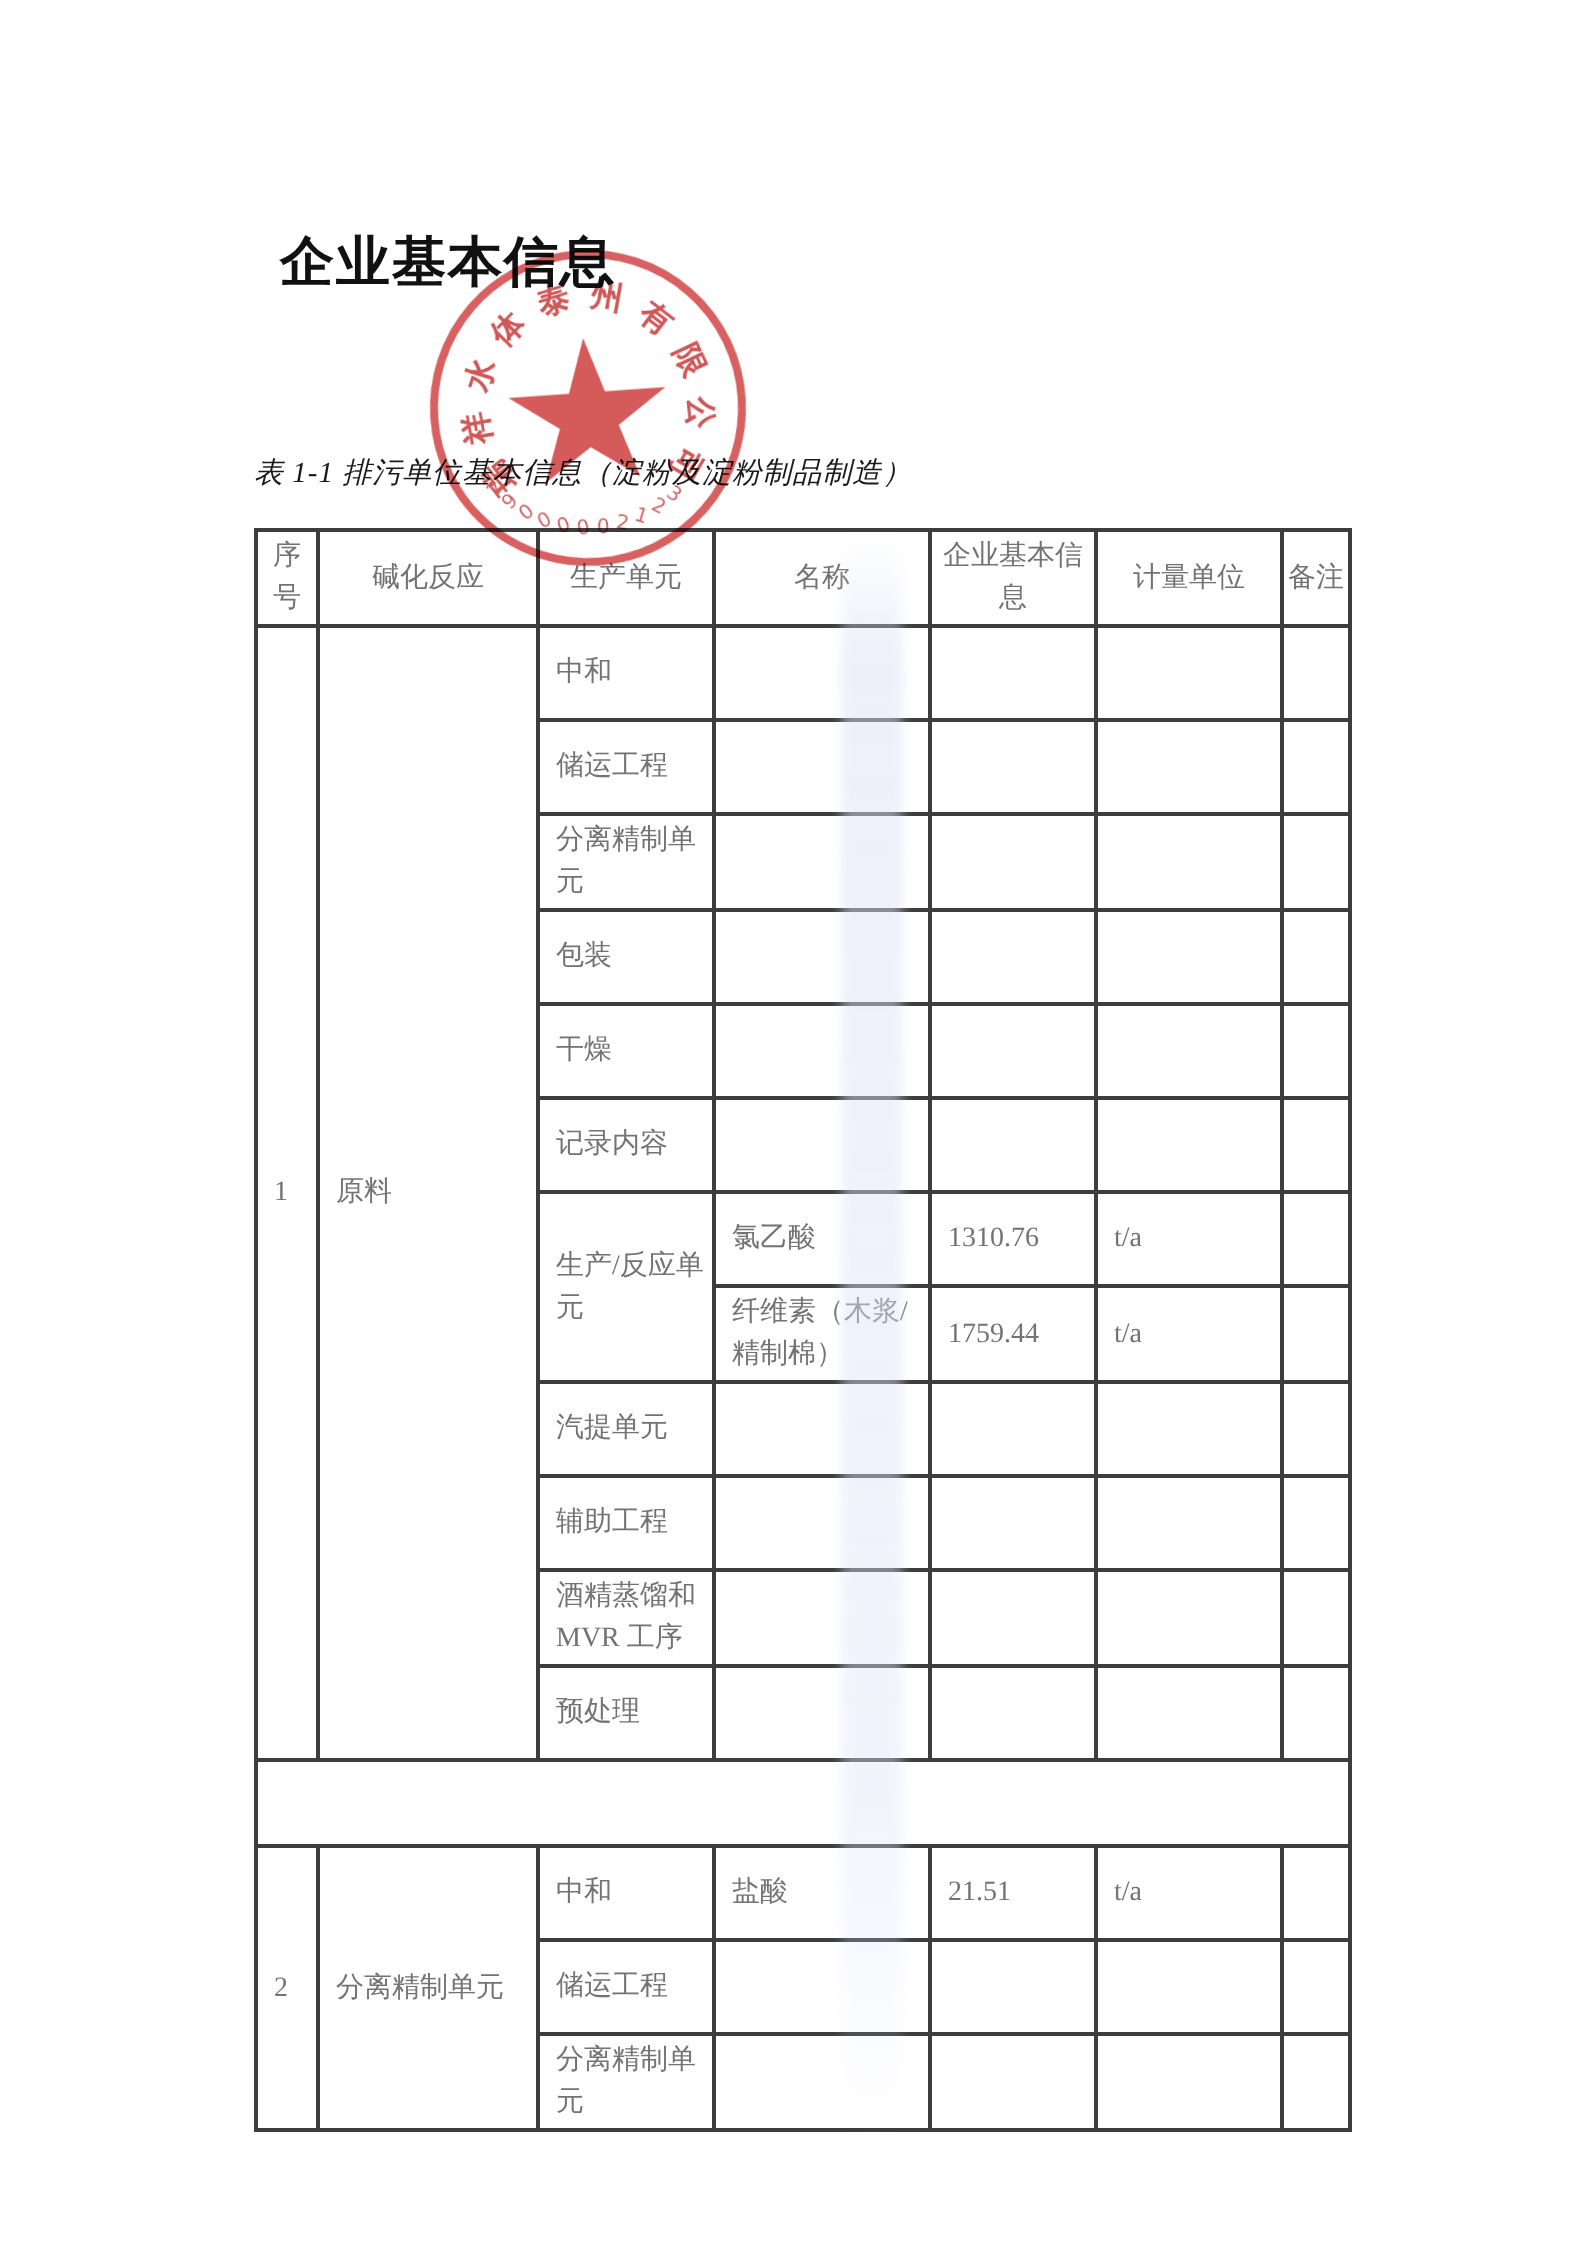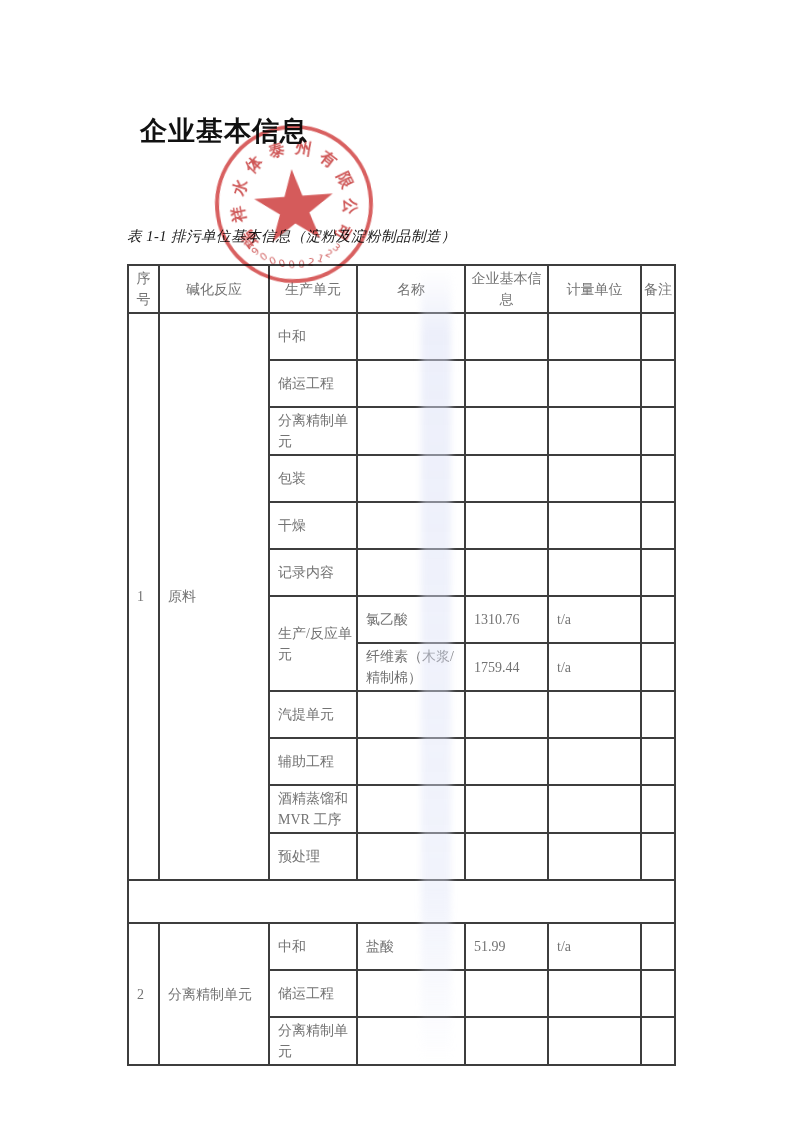--- a/index.html
+++ b/index.html
@@ -187,21 +187,21 @@
       <tr class="gap">
           <td colspan="7"></td>
         </tr>
     </tbody>
     <tbody>
       <tr>
         <td class="center" rowspan="3">2</td>
         <td rowspan="3">分离精制单元</td>
         <td>中和</td>
         <td>盐酸</td>
-        <td>51.99</td>
+        <td>21.51</td>
         <td>t/a</td>
         <td></td>
       </tr>
       <tr>
         <td>储运工程</td>
         <td></td>
         <td></td>
         <td></td>
         <td></td>
       </tr>

